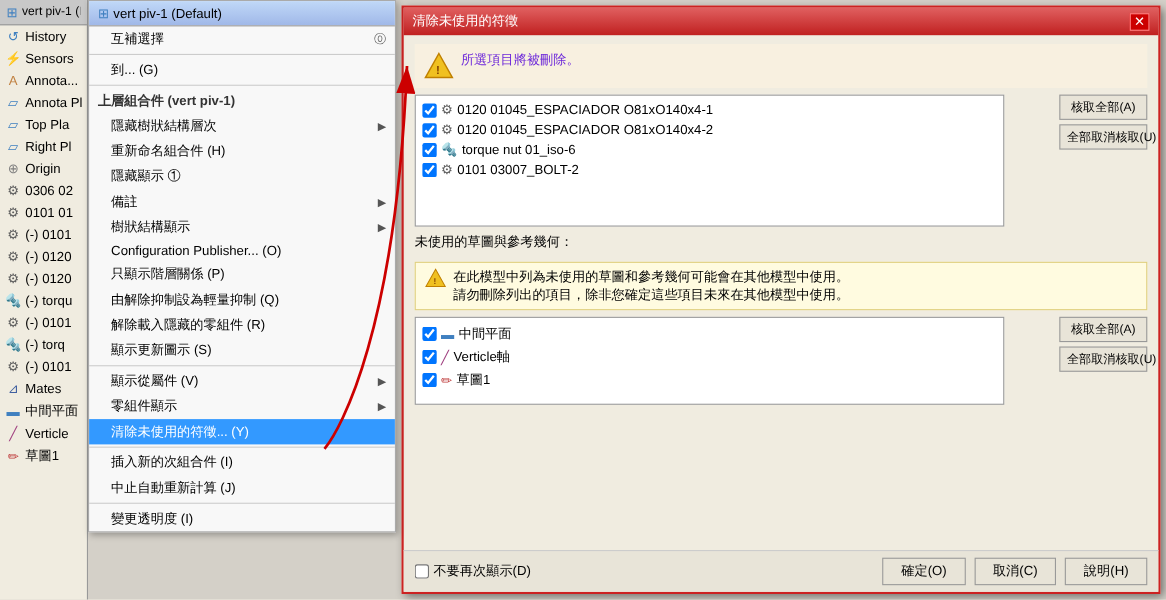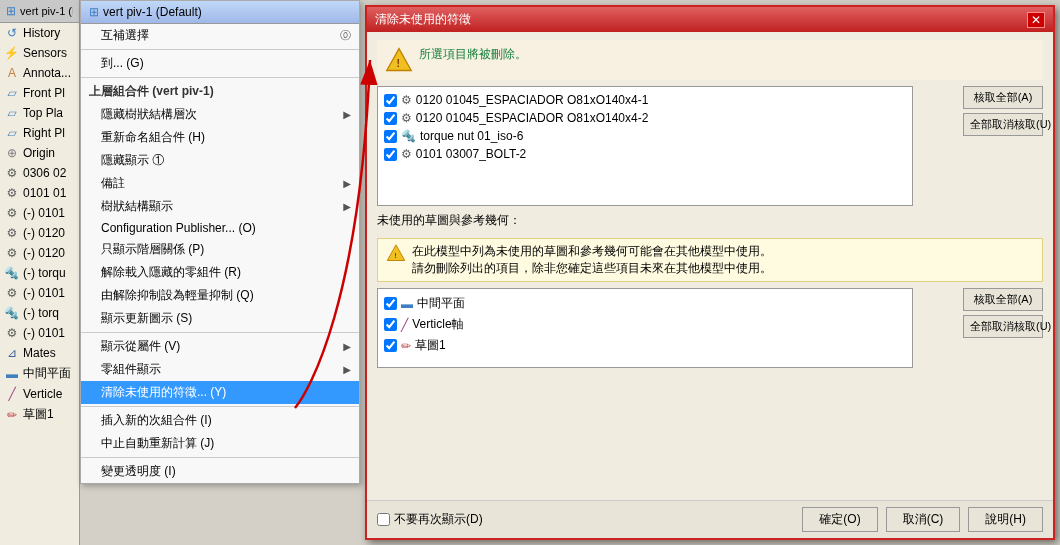--- a/index.html
+++ b/index.html
@@ -134,21 +134,21 @@
       display: flex;
       align-items: flex-start;
       gap: 6px;
       background: #f8f0e0;
       padding: 6px 8px;
     }
     .warning-icon {
       width: 28px; height: 28px;
       flex-shrink: 0;
     }
-    .warning-text { font-size: 12px; color: #15803d; }
+    .warning-text { font-size: 12px; color: #6d28d9; }
 
     .section-label {
       font-size: 12px;
       color: #000;
       margin-bottom: 3px;
     }
     .section-box {
       border: 1px solid #999;
       background: #fff;
       padding: 4px 6px;
@@ -234,21 +234,21 @@
   <div class="left-item">
     <span class="icon-box" style="color:#6060a0;">⚡</span>
     <span>Sensors</span>
   </div>
   <div class="left-item">
     <span class="icon-box" style="color:#c08040;">A</span>
     <span>Annota...</span>
   </div>
   <div class="left-item">
     <span class="icon-box" style="color:#4080c0;">▱</span>
-    <span>Front Pl</span>
+    <span>Annota Pl</span>
   </div>
   <div class="left-item">
     <span class="icon-box" style="color:#4080c0;">▱</span>
     <span>Top Pla</span>
   </div>
   <div class="left-item">
     <span class="icon-box" style="color:#4080c0;">▱</span>
     <span>Right Pl</span>
   </div>
   <div class="left-item">
@@ -345,24 +345,24 @@
     <span>樹狀結構顯示</span>
     <span class="submenu-arrow">▶</span>
   </div>
   <div class="menu-item">
     <span>Configuration Publisher... (O)</span>
   </div>
   <div class="menu-item">
     <span>只顯示階層關係 (P)</span>
   </div>
   <div class="menu-item">
+    <span>由解除抑制設為輕量抑制 (Q)</span>
+  </div>
+  <div class="menu-item">
     <span>解除載入隱藏的零組件 (R)</span>
-  </div>
-  <div class="menu-item">
-    <span>由解除抑制設為輕量抑制 (Q)</span>
   </div>
   <div class="menu-item">
     <span>顯示更新圖示 (S)</span>
   </div>
   <div class="menu-separator"></div>
   <div class="menu-item">
     <span>顯示從屬件 (V)</span>
     <span class="submenu-arrow">▶</span>
   </div>
   <div class="menu-item">

